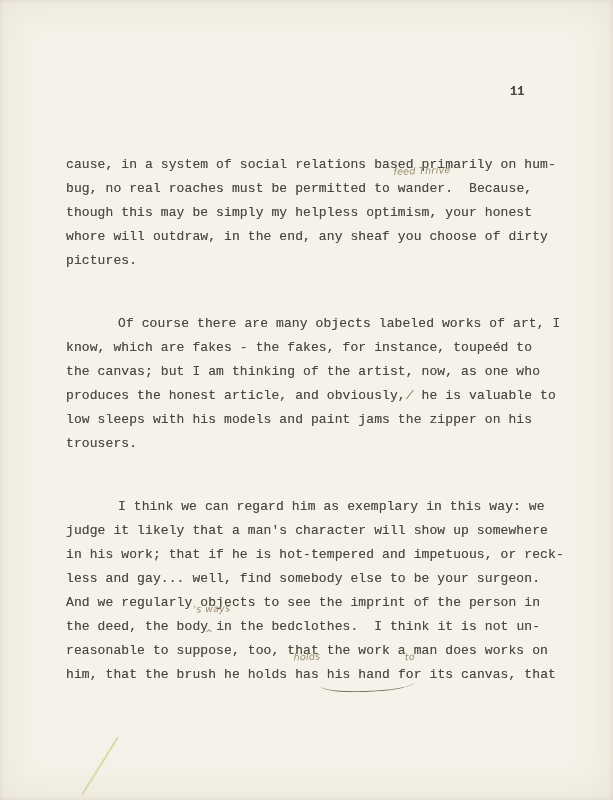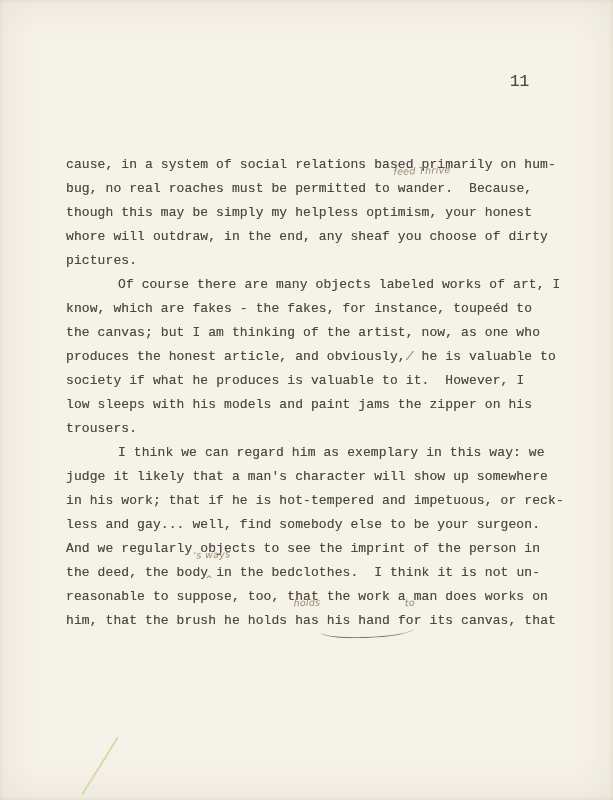--- a/index.html
+++ b/index.html
@@ -10,39 +10,40 @@
   }
   .page {
     position: relative;
     width: 613px; height: 800px;
     background: var(--paper, #f5f2e9);
     box-shadow: inset 0 0 40px rgba(190,180,155,0.25), inset 0 0 4px rgba(170,160,135,0.25);
     overflow: hidden;
   }
   .page-number {
     position: absolute;
-    left: 510px; top: 73px;
-    font-size: 16px;
+    left: 510px; top: 85px;
+    font-size: 12px;
     color: var(--ink, #4e4940);
     text-shadow: 0 0 0.5px rgba(70,64,55,0.55);
+    font-weight: bold;
   }
   .text-block {
     position: absolute;
     left: 66px; top: 153px;
     width: 500px;
   }
   .line {
     white-space: pre;
     font-size: 13px;
     line-height: 24px;
     color: var(--ink, #4e4940);
     text-shadow: 0 0 0.5px rgba(70,64,55,0.55);
     letter-spacing: 0.1px;
   }
-  .line.indent { text-indent: 52px; }
+  .line.indent { text-indent: 52px; margin-top: 39px; }
   .seg { position: relative; display: inline-block; text-indent: 0; }
   .seg.u { text-underline-offset: 3px; }
   .seg.pencil {
     color: var(--pencil2, #8b7f6d);
     text-shadow: none;
     font-style: italic;
   }
   .hw {
     position: absolute;
     top: -11px; left: 50%;
@@ -90,21 +91,20 @@
   <div class="text-block">
       <div class="line"><span class="seg">cause, in a system of social relations based primarily on hum-</span></div>
       <div class="line"><span class="seg">bug, no real roaches must be permitted to </span><span class="seg">wander<span class="hw">feed Thrive</span></span><span class="seg">.  Because,</span></div>
       <div class="line"><span class="seg">though this may be simply my helpless optimism, your honest</span></div>
       <div class="line"><span class="seg">whore will outdraw, in the end, any sheaf you choose of dirty</span></div>
       <div class="line"><span class="seg">pictures.</span></div>
       <div class="line indent"><span class="seg">Of course there are many objects labeled works of art, I</span></div>
       <div class="line"><span class="seg">know, which are fakes - the fakes, for instance, toupeéd to</span></div>
       <div class="line"><span class="seg">the canvas; but I am thinking of the artist, now, as one who</span></div>
       <div class="line"><span class="seg">produces the honest article, and obviously,</span><span class="seg pencil">/</span><span class="seg"> </span><span class="seg u">he</span><span class="seg"> is valuable to</span></div>
-      <div class="line"><span class="seg">society if what he </span><span class="seg u">produces</span><span class="seg"> is valuable to it.  However, I</span></div>
       <div class="line"><span class="seg">low sleeps with his models and paint jams the zipper on his</span></div>
       <div class="line"><span class="seg">trousers.</span></div>
       <div class="line indent"><span class="seg">I think we can regard him as exemplary in this way: we</span></div>
       <div class="line"><span class="seg">judge it likely that a man's character will show up somewhere</span></div>
       <div class="line"><span class="seg">in his work; that if he is hot-tempered and impetuous, or reck-</span></div>
       <div class="line"><span class="seg">less and gay... well, find somebody else to be your surgeon.</span></div>
       <div class="line"><span class="seg">And we regularly objects to see the imprint of the person in</span></div>
       <div class="line"><span class="seg">the deed, the body</span><span class="seg"> <span class="hw">'s ways</span><span class="caret-mark">^</span></span><span class="seg">in the bedclothes.  I think it is not un-</span></div>
       <div class="line"><span class="seg">reasonable to suppose, too, that the work a man does works on</span></div>
       <div class="line"><span class="seg">him, that the brush he holds </span><span class="seg">has<span class="hw">holds</span></span><span class="seg"> </span><span class="seg">his hand<span class="swoosh"></span></span><span class="seg"> </span><span class="seg">for<span class="hw">to</span></span><span class="seg"> its canvas, that</span></div>

